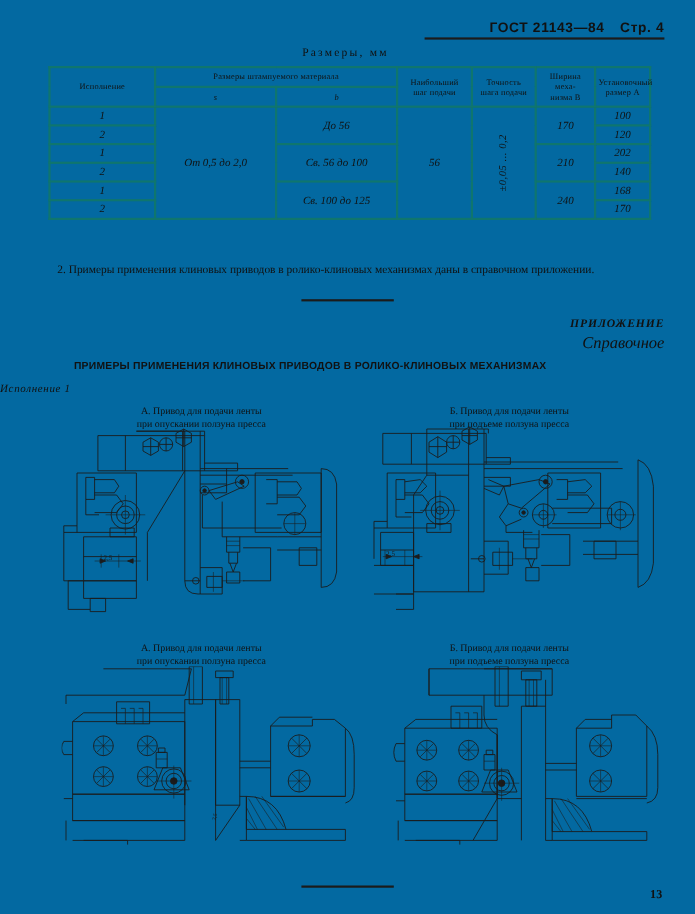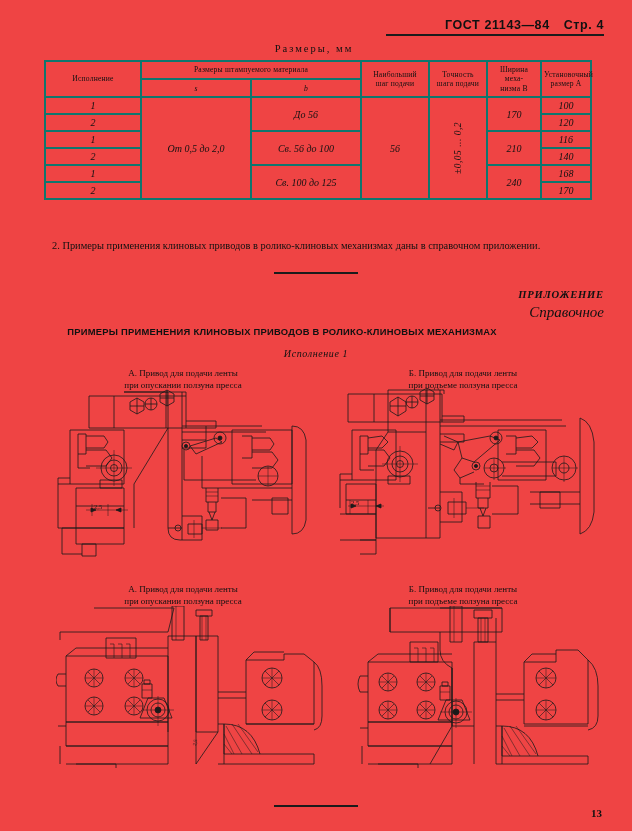--- a/index.html
+++ b/index.html
@@ -11,21 +11,21 @@
     width: 632px;
     height: 831px;
     position: relative;
     font-family: "Liberation Serif", "DejaVu Serif", serif;
     color: #111111;
     overflow: hidden;
   }
   .page {
     position: absolute;
     inset: 0;
-    background: #ef4444;
+    background: #0369a1;
   }
 
   
   .doc-header {
     position: absolute;
     top: 18px;
     right: 28px;
     text-align: right;
     font-family: "Liberation Sans", "DejaVu Sans", sans-serif;
     font-weight: bold;
@@ -139,21 +139,20 @@
     text-align: center;
     font-family: "Liberation Sans", "DejaVu Sans", sans-serif;
     font-weight: bold;
     font-size: 9.4px;
     letter-spacing: .25px;
   }
   .exec-label {
     position: absolute;
     left: 0;
     width: 632px;
-    text-align: center;
     font-style: italic;
     font-size: 10px;
     letter-spacing: .6px;
   }
   .exec-1 { top: 348px; }
   .exec-2 { top: 565px; }
 
   .fig-cap {
     position: absolute;
     font-size: 9px;
@@ -243,21 +242,21 @@
         <td class="val-cell">100</td>
       </tr>
       <tr class="row-exec">
         <td>2</td>
         <td class="val-cell">120</td>
       </tr>
       <tr class="row-exec">
         <td>1</td>
         <td class="val-cell" rowspan="2">Св. 56 до 100</td>
         <td class="val-cell" rowspan="2">210</td>
-        <td class="val-cell">116</td>
+        <td class="val-cell">202</td>
       </tr>
       <tr class="row-exec">
         <td>2</td>
         <td class="val-cell">140</td>
       </tr>
       <tr class="row-exec">
         <td>1</td>
         <td class="val-cell" rowspan="2">Св. 100 до 125</td>
         <td class="val-cell" rowspan="2">240</td>
         <td class="val-cell">168</td>

